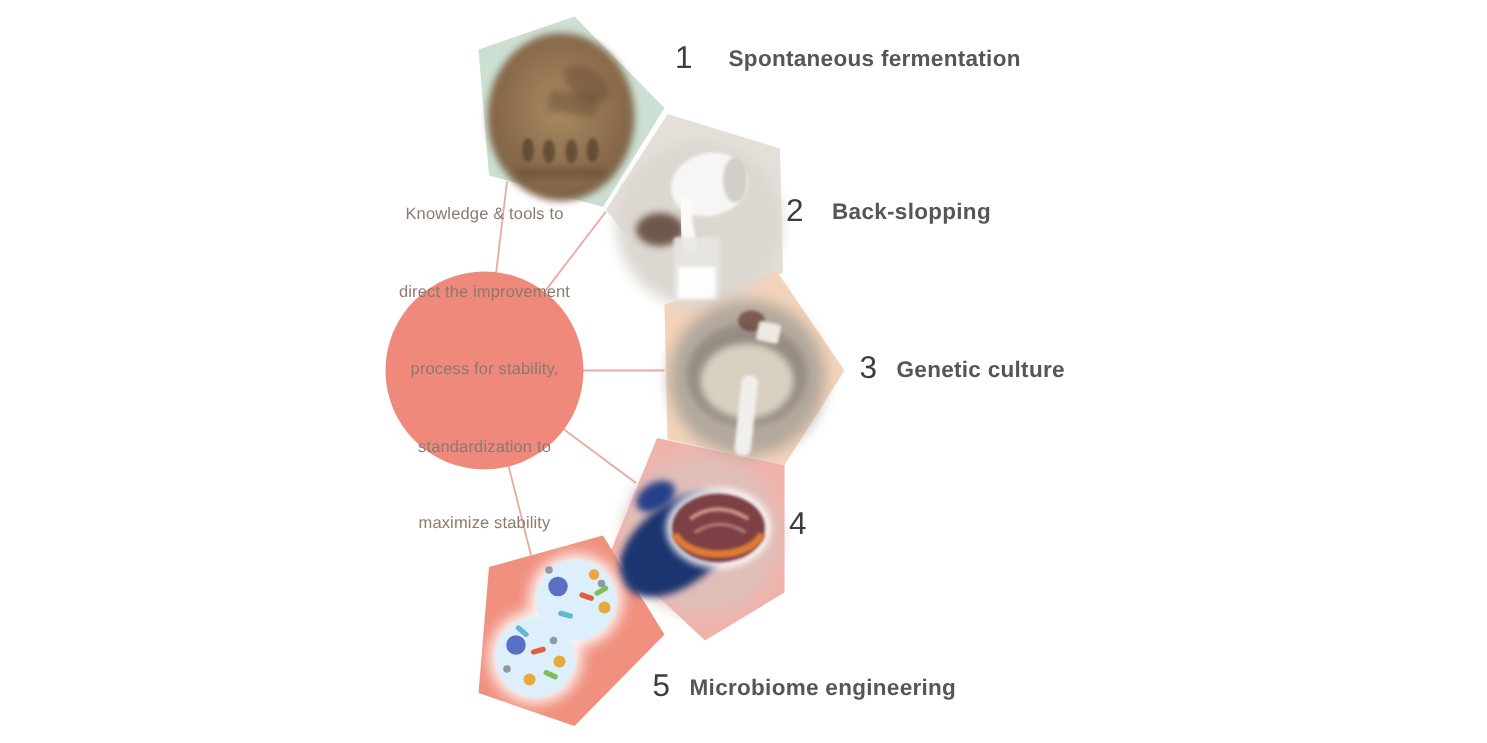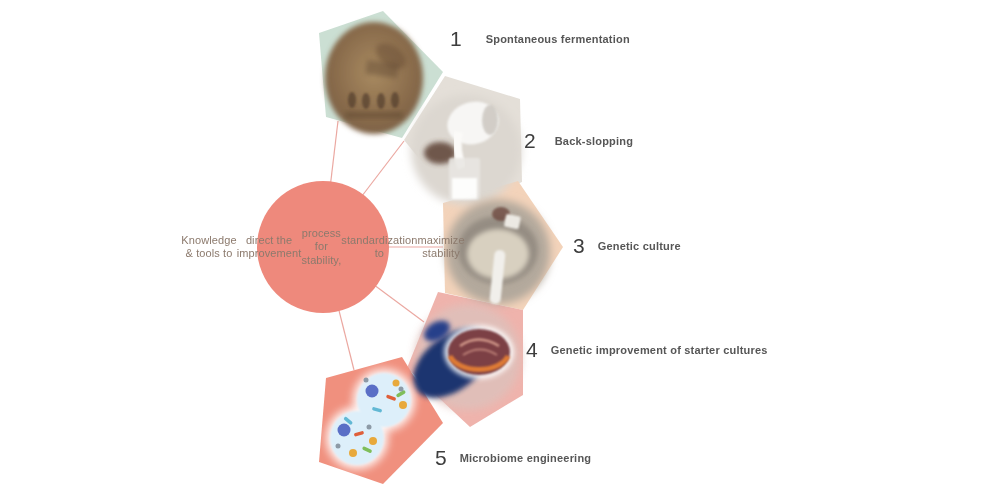--- a/index.html
+++ b/index.html
@@ -6,27 +6,28 @@
   .canvas{
     position:relative;
     width:991px;height:495px;
     background:#ffffff;
     overflow:hidden;
     font-family:"Liberation Sans", sans-serif;
   }
   .canvas svg{position:absolute;left:0;top:0;}
   .center-text{
     position:absolute;left:251px;top:179px;width:144px;height:136px;
-    display:flex;flex-direction:row;align-items:center;justify-content:center;
+    display:flex;flex-direction:column;align-items:center;justify-content:center;
     text-align:center;color:#8c7a6d;font-size:11px;line-height:13.5px;
     letter-spacing:.1px;
+    gap:38px;
   }
   .row{position:absolute;display:flex;align-items:center;}
   .row .num{font-size:21px;color:#3d3d3d;line-height:24px;}
-  .row .lbl{font-size:11px;font-weight:bold;color:#565656;letter-spacing:.2px;white-space:nowrap;text-align:center;}
+  .row .lbl{font-size:15px;font-weight:bold;color:#565656;letter-spacing:.2px;white-space:nowrap;text-align:center;}
   #row1{left:450px;top:27px;gap:24px;}
   #row2{left:524px;top:129px;gap:19px;}
   #row3{left:573px;top:234px;gap:13px;}
   #row4{left:526px;top:338px;gap:13px;}
   #row5{left:435px;top:446px;gap:13px;}
 </style>
 </head>
 <body>
 
 <div class="canvas">
@@ -145,20 +146,19 @@
   <div class="row" id="row2">
     <span class="num">2</span>
     <span class="lbl">Back-slopping</span>
   </div>
   <div class="row" id="row3">
     <span class="num">3</span>
     <span class="lbl">Genetic culture</span>
   </div>
   <div class="row" id="row4">
     <span class="num">4</span>
-    <span class="lbl">Genetic improvement of starter cultures</span>
   </div>
   <div class="row" id="row5">
     <span class="num">5</span>
     <span class="lbl">Microbiome engineering</span>
   </div>
 
 </div>
 
 </body></html>

